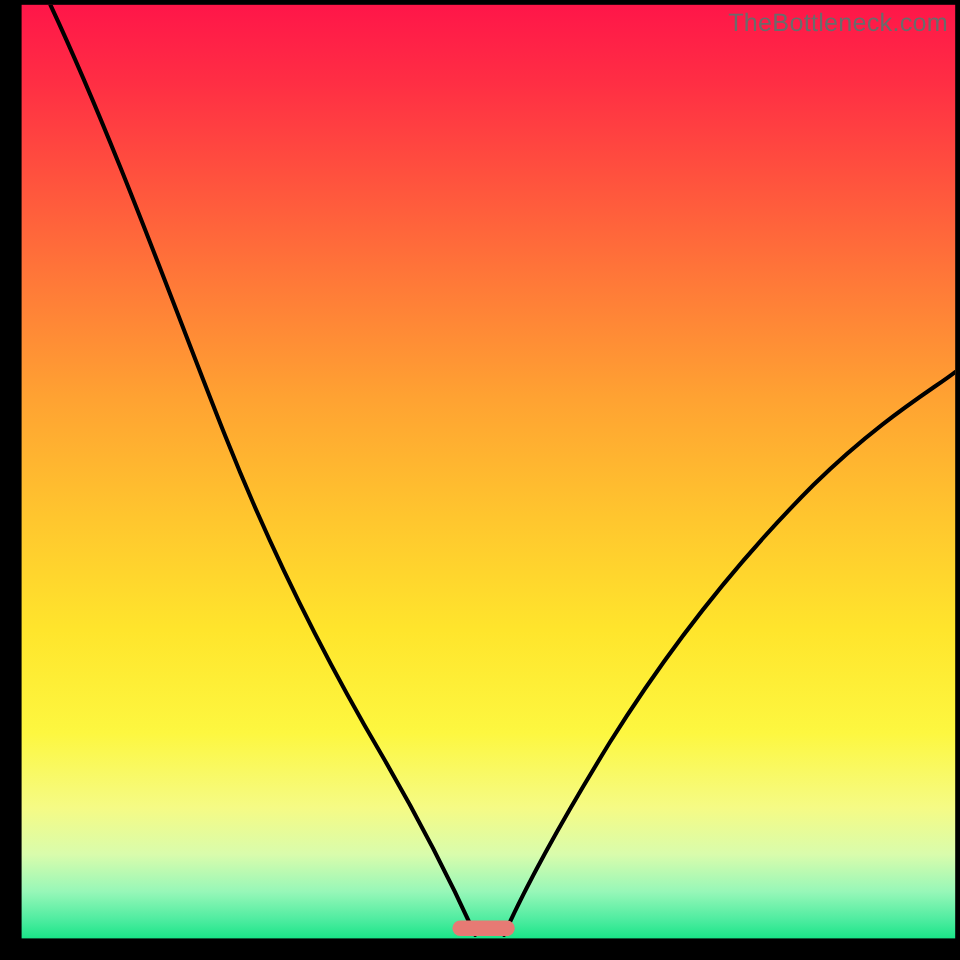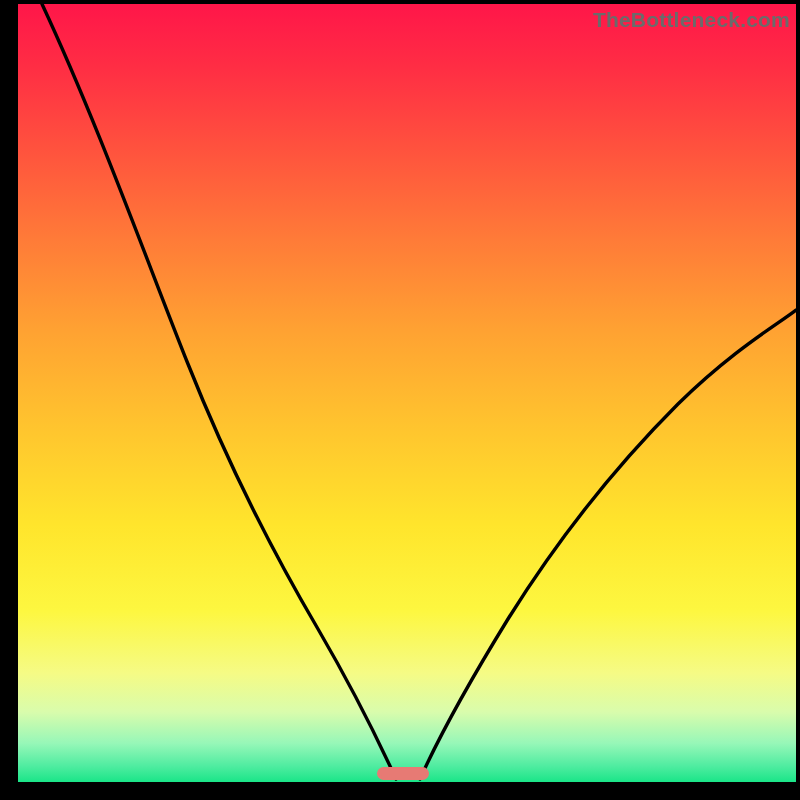--- a/index.html
+++ b/index.html
@@ -31,21 +31,21 @@
       #97f7b8 95%,
       #4eeca0 98%,
       #1ae588 100%);
   }
   .watermark {
     position: absolute;
     top: 8px;
     right: 10px;
     color: #6b6b6b;
     font-size: 21px;
-    font-weight: 700;
+    font-weight: 400;
     letter-spacing: 0.2px;
     z-index: 3;
   }
   svg.curves {
     position: absolute;
     left: 0; top: 0;
     width: 100%;
     height: 100%;
     z-index: 2;
   }

